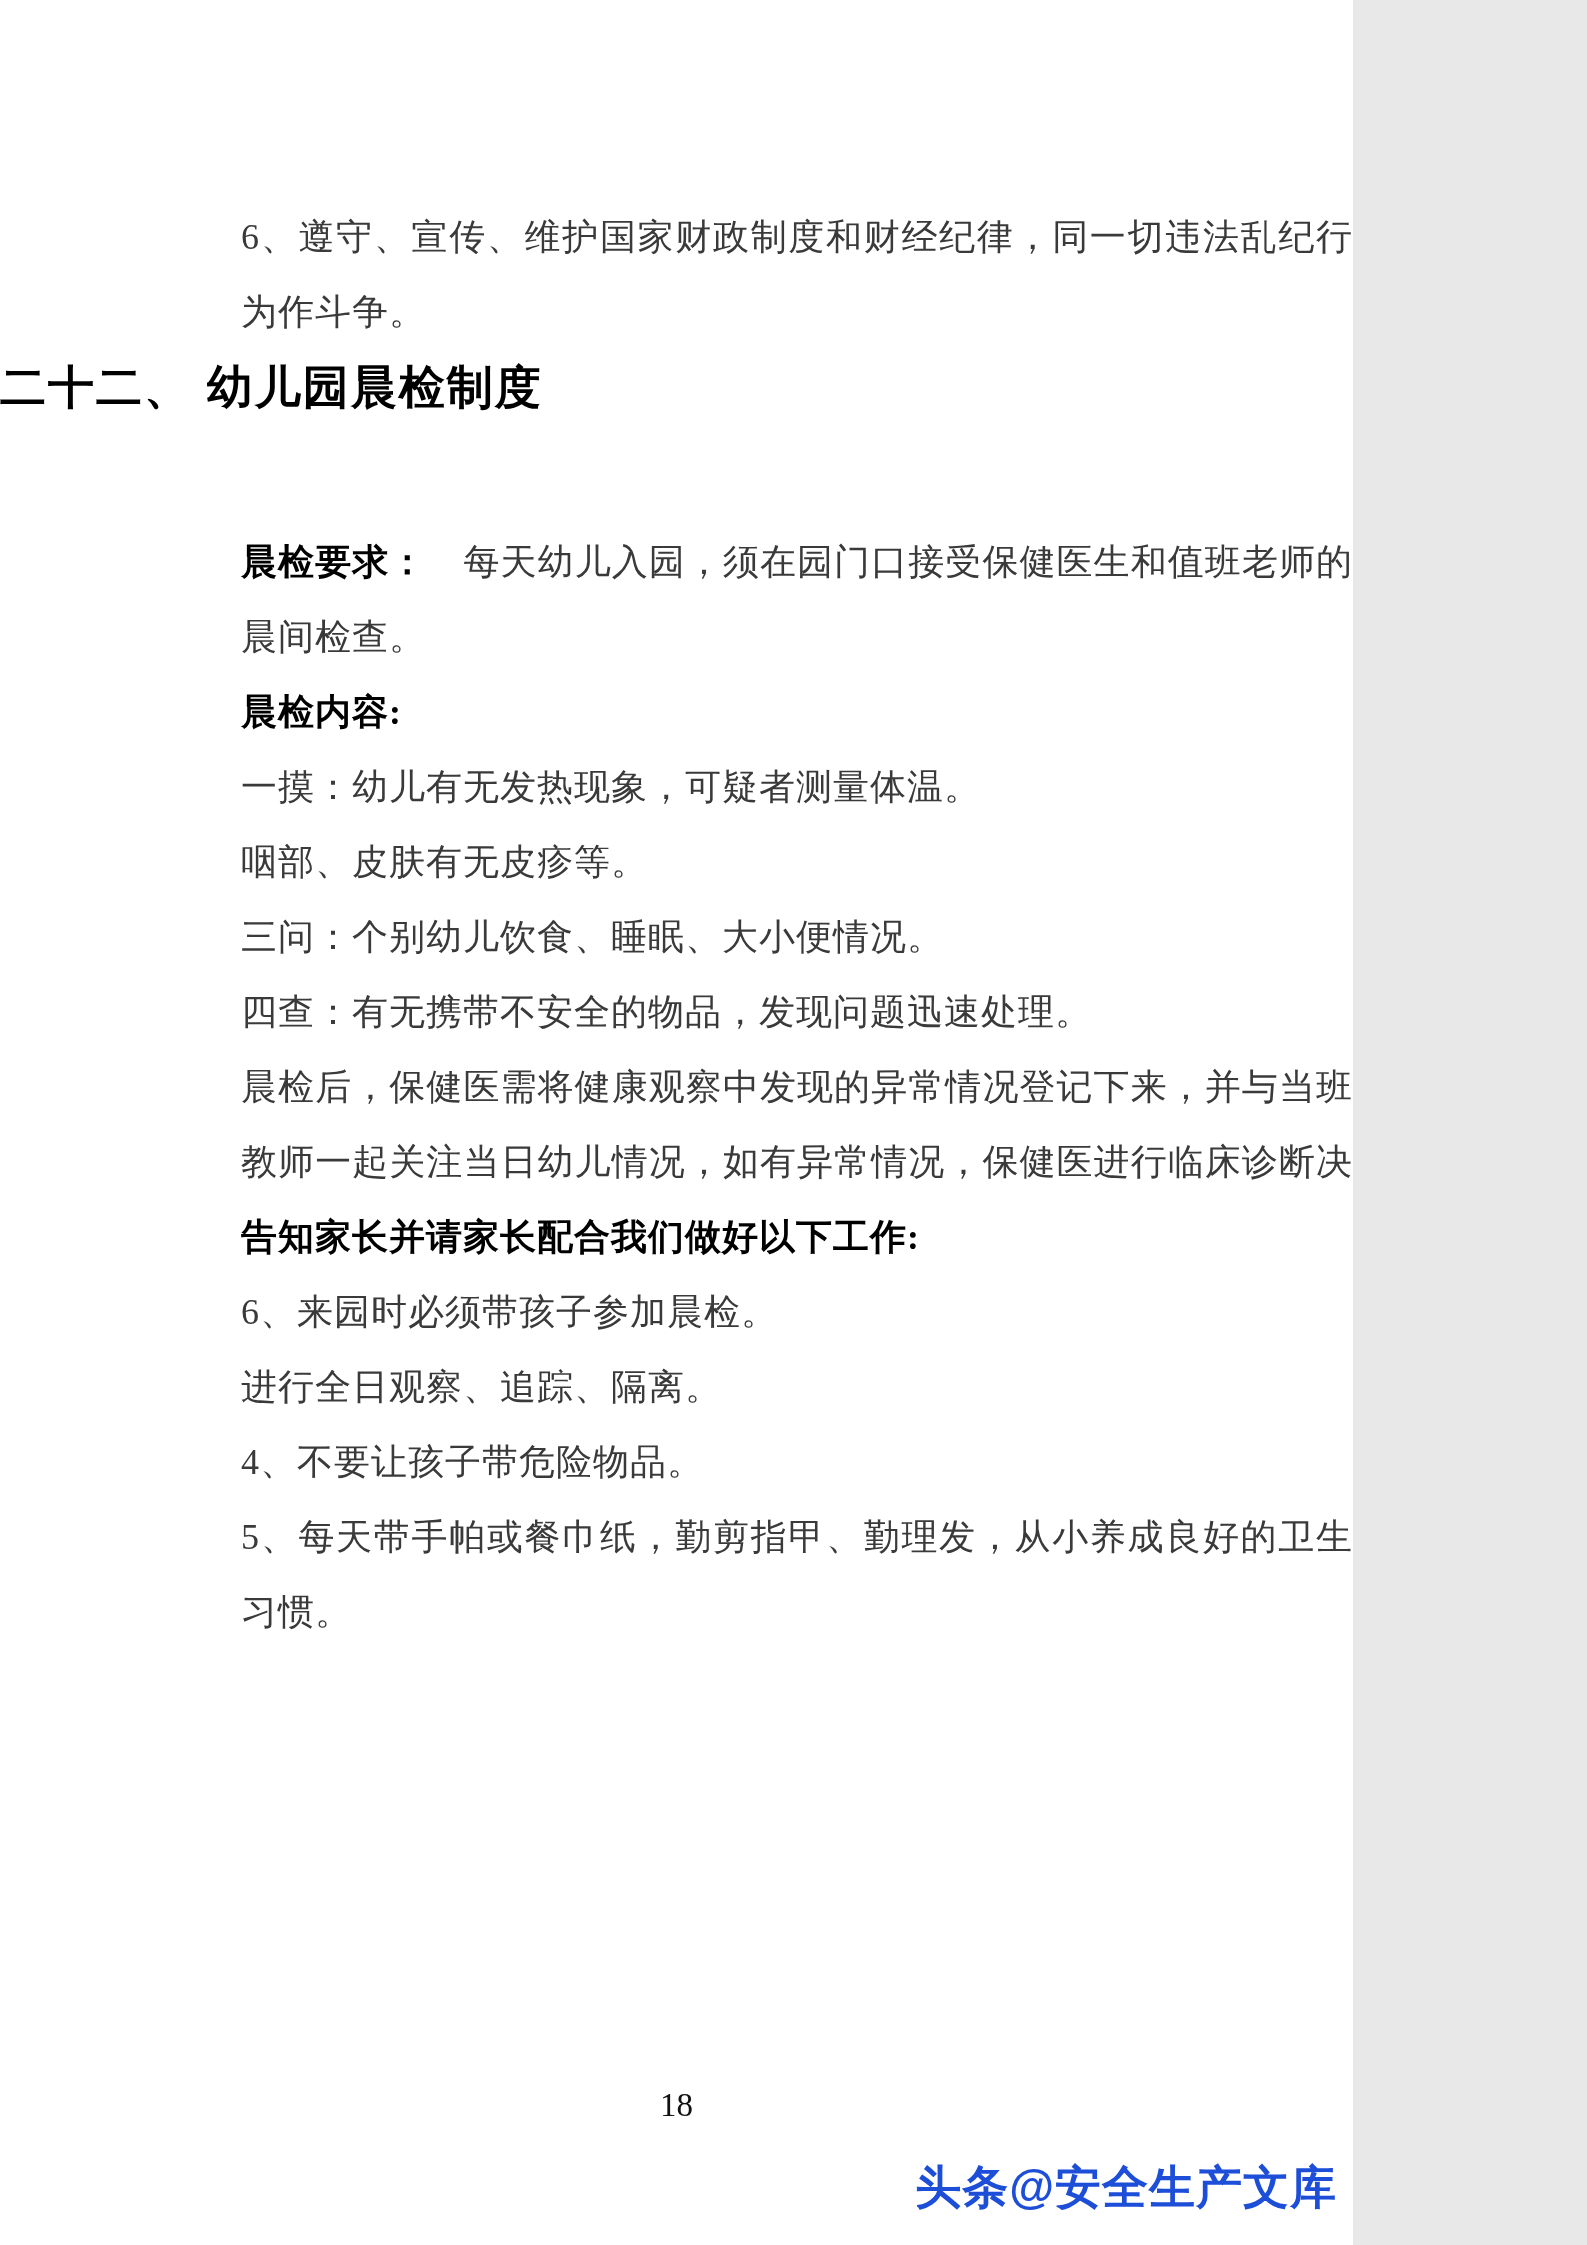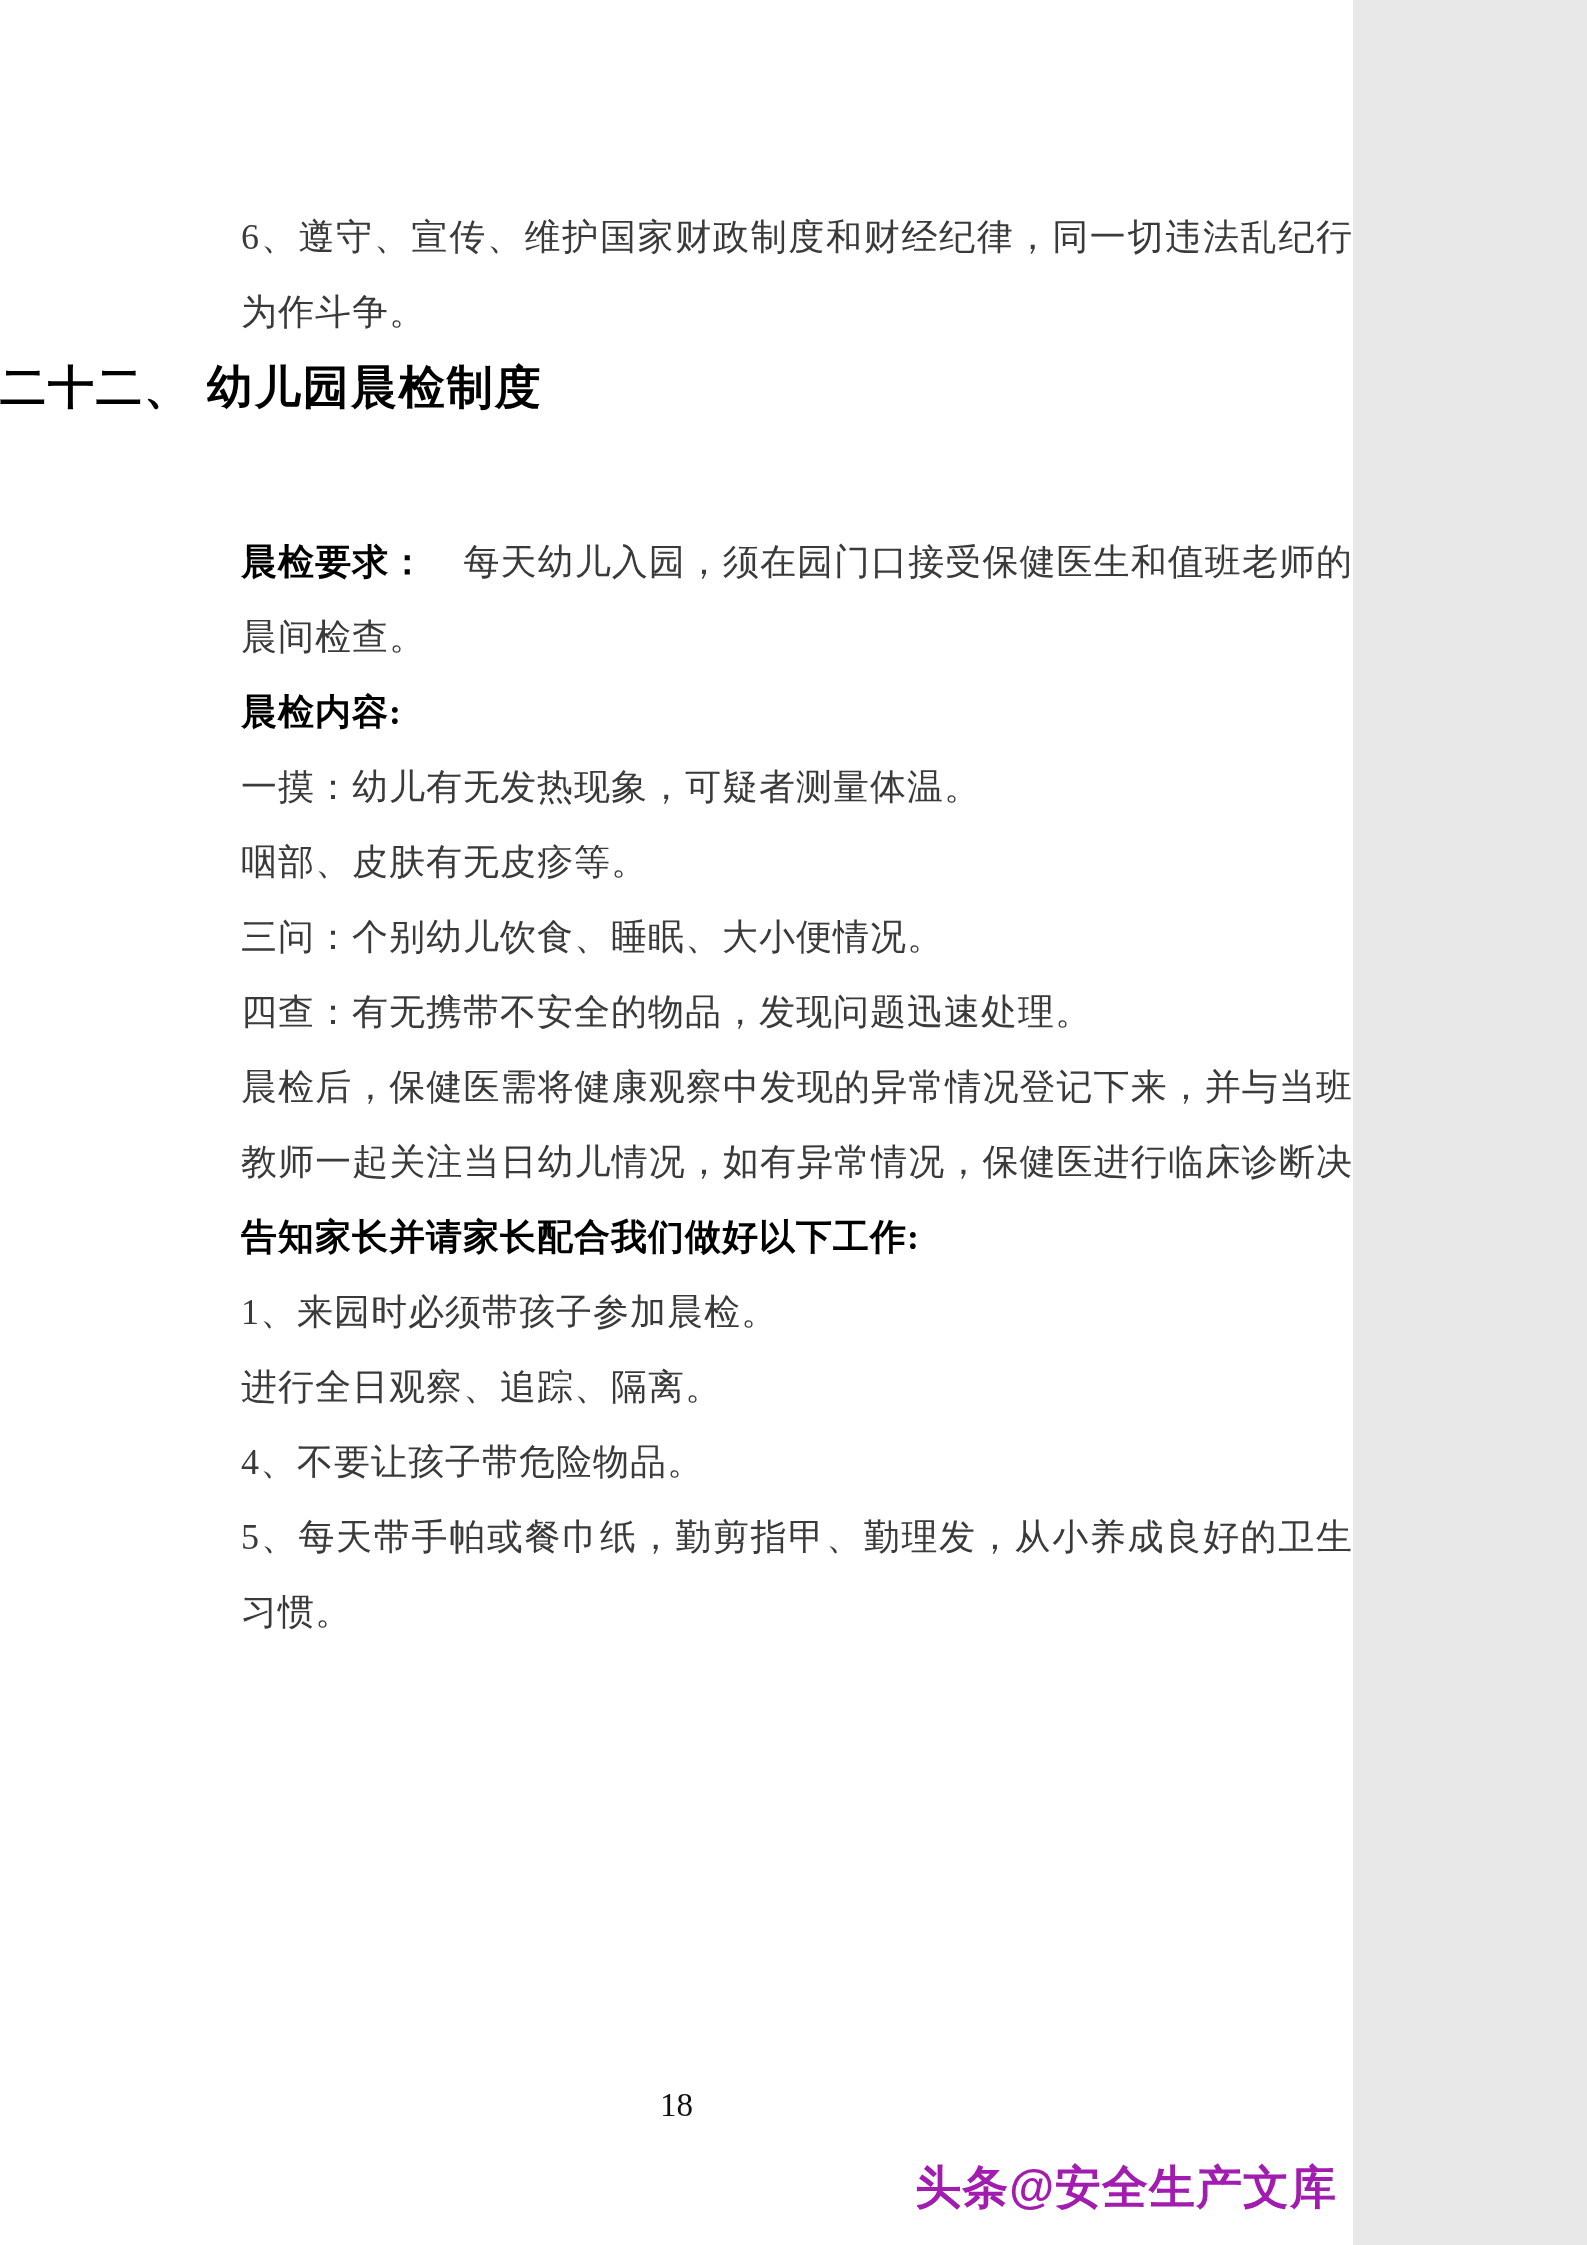--- a/index.html
+++ b/index.html
@@ -38,21 +38,21 @@
     position:absolute;left:0;top:2084px;width:100%;
     text-align:center;
     font-size:33px;line-height:42px;
     color:#111111;
   }
   .watermark{
     position:absolute;top:2160px;right:16px;
     font-family:"Liberation Sans","DejaVu Sans",sans-serif;
     font-weight:bold;
     font-size:46px;line-height:54px;
-    color:#a21caf;
+    color:#1d4ed8;
     letter-spacing:1px;
     text-shadow:1px 1px 0 #ffffff;
   }
 </style>
 </head>
 <body>
 
 <div class="page">
 
   <div class="intro">
@@ -66,21 +66,21 @@
     <div class="line full"><span class="b">晨检要求：</span><span>　每天幼儿入园，须在园门口接受保健医生和值班老师的</span></div>
     <div class="line"><span>晨间检查。</span></div>
     <div class="line"><span class="b">晨检内容:</span></div>
     <div class="line"><span>一摸：幼儿有无发热现象，可疑者测量体温。</span></div>
     <div class="line"><span>咽部、皮肤有无皮疹等。</span></div>
     <div class="line"><span>三问：个别幼儿饮食、睡眠、大小便情况。</span></div>
     <div class="line"><span>四查：有无携带不安全的物品，发现问题迅速处理。</span></div>
     <div class="line full"><span>晨检后，保健医需将健康观察中发现的异常情况登记下来，并与当班</span></div>
     <div class="line full"><span>教师一起关注当日幼儿情况，如有异常情况，保健医进行临床诊断决</span></div>
     <div class="line"><span class="b">告知家长并请家长配合我们做好以下工作:</span></div>
-    <div class="line"><span>1、来园时必须带孩子参加晨检。</span></div>
+    <div class="line"><span>6、来园时必须带孩子参加晨检。</span></div>
     <div class="line"><span>进行全日观察、追踪、隔离。</span></div>
     <div class="line"><span>4、不要让孩子带危险物品。</span></div>
     <div class="line full"><span>5、每天带手帕或餐巾纸，勤剪指甲、勤理发，从小养成良好的卫生</span></div>
     <div class="line"><span>习惯。</span></div>
   </div>
 
   <div class="pageno">18</div>
 
   <div class="watermark">头条@安全生产文库</div>
 

